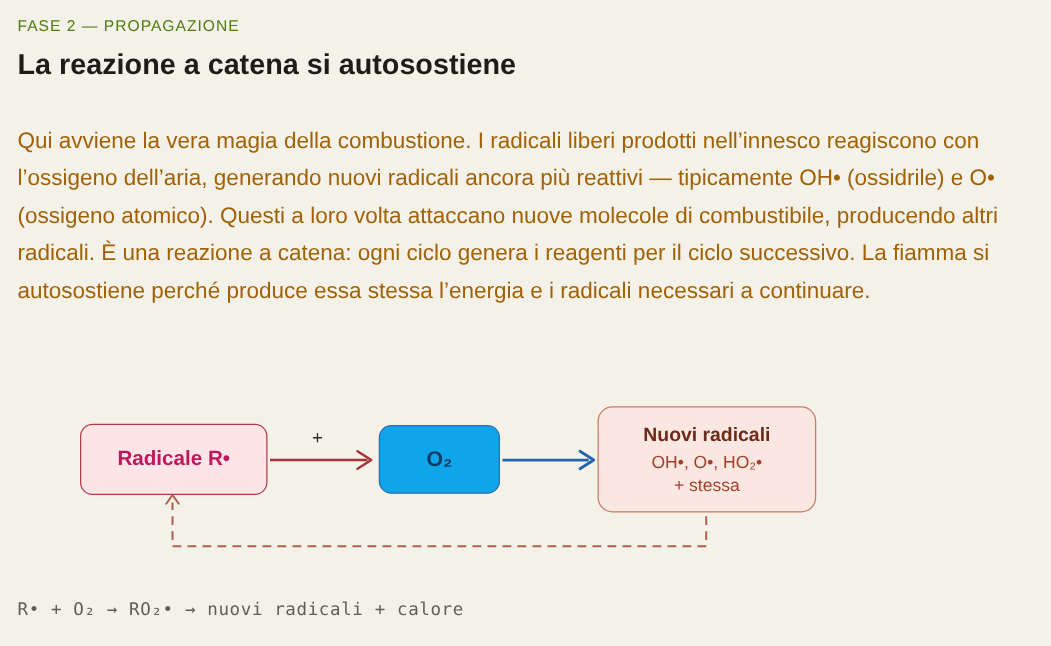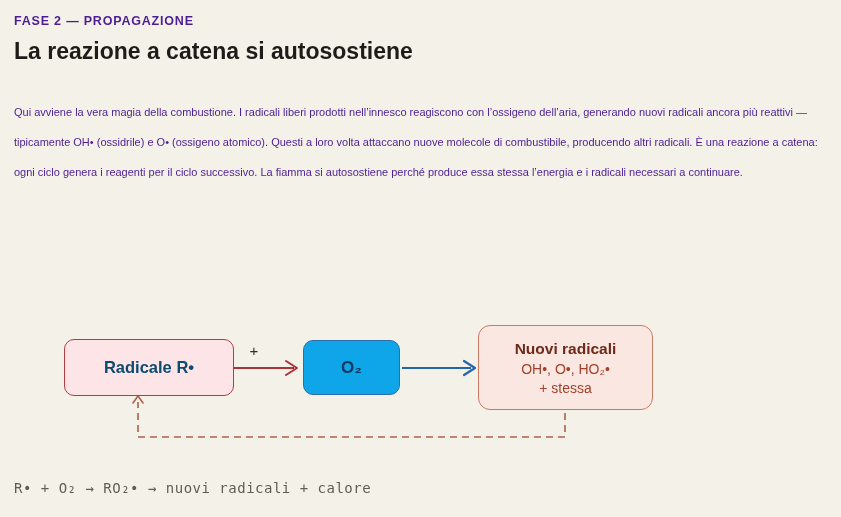--- a/index.html
+++ b/index.html
@@ -7,60 +7,60 @@
   body {
     position: relative;
     background: #f4f1e8;
     font-family: "Liberation Sans", sans-serif;
     overflow: hidden;
   }
   .kicker {
     position: absolute;
     left: 14px; top: 14px;
     font-size: 12.5px;
-    font-weight: 700;
+    font-weight: 400;
     letter-spacing: 0.8px;
-    color: #4c1d95;
+    color: #4d7c0f;
   }
   .page-title {
     position: absolute;
     left: 14px; top: 38px;
     font-size: 23px;
     font-weight: 700;
     color: #1d1c19;
   }
   .lead {
     position: absolute;
     left: 14px; top: 97px;
     width: 816px;
-    font-size: 11px;
+    font-size: 18px;
     line-height: 30px;
-    color: #4c1d95;
+    color: #a16207;
   }
   .diagram {
     position: absolute;
     left: 0; top: 322px;
     width: 841px; height: 130px;
   }
   .diagram svg { position: absolute; left: 0; top: 0; }
   .node {
     position: absolute;
     display: flex;
     flex-direction: column;
     align-items: center;
     justify-content: center;
     text-align: center;
   }
   .node-radical {
     left: 64px; top: 17px;
-    width: 170px; height: 57px;
+    width: 150px; height: 57px;
     background: #fce4e7;
     border: 1.5px solid #b23c46;
     border-radius: 10px;
-    color: #0c4a6e;
+    color: #be185d;
     font-size: 16.5px;
     font-weight: 700;
   }
   .node-oxygen {
     left: 303px; top: 18px;
     width: 97px; height: 55px;
     background: #0ea5e9;
     border: 1.5px solid #2e6cb0;
     border-radius: 10px;
     color: #0f3a64;

